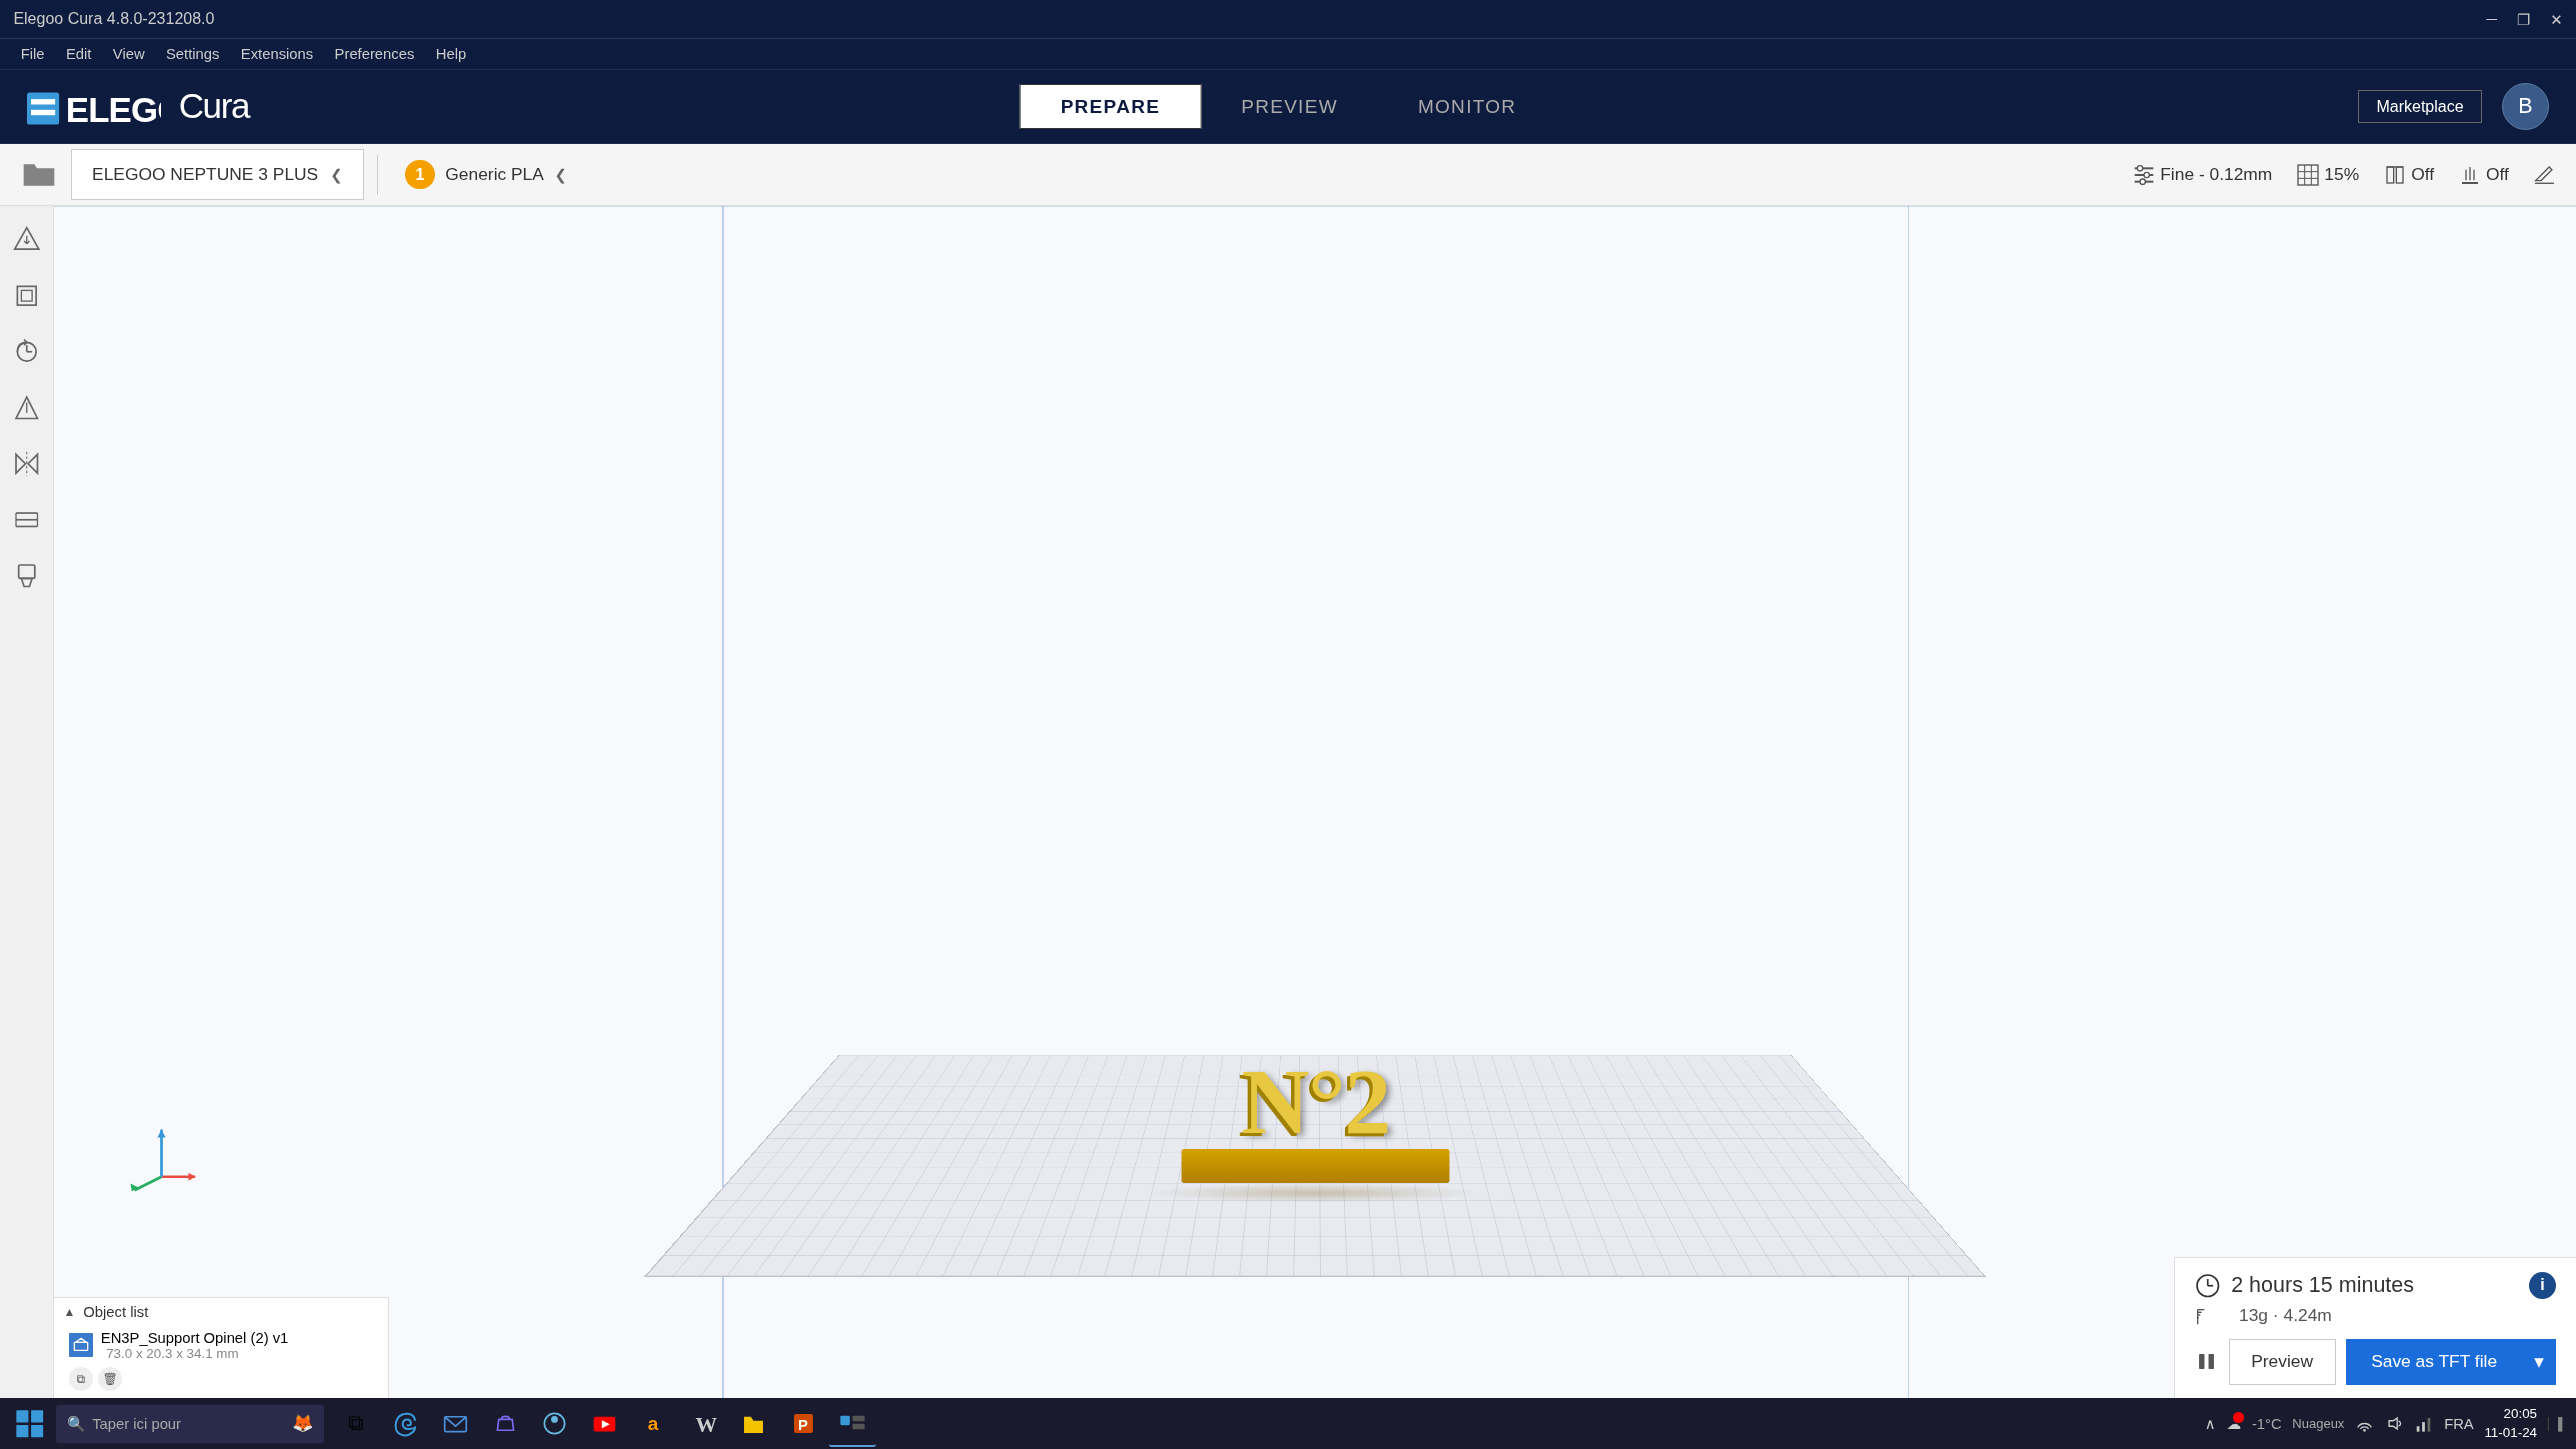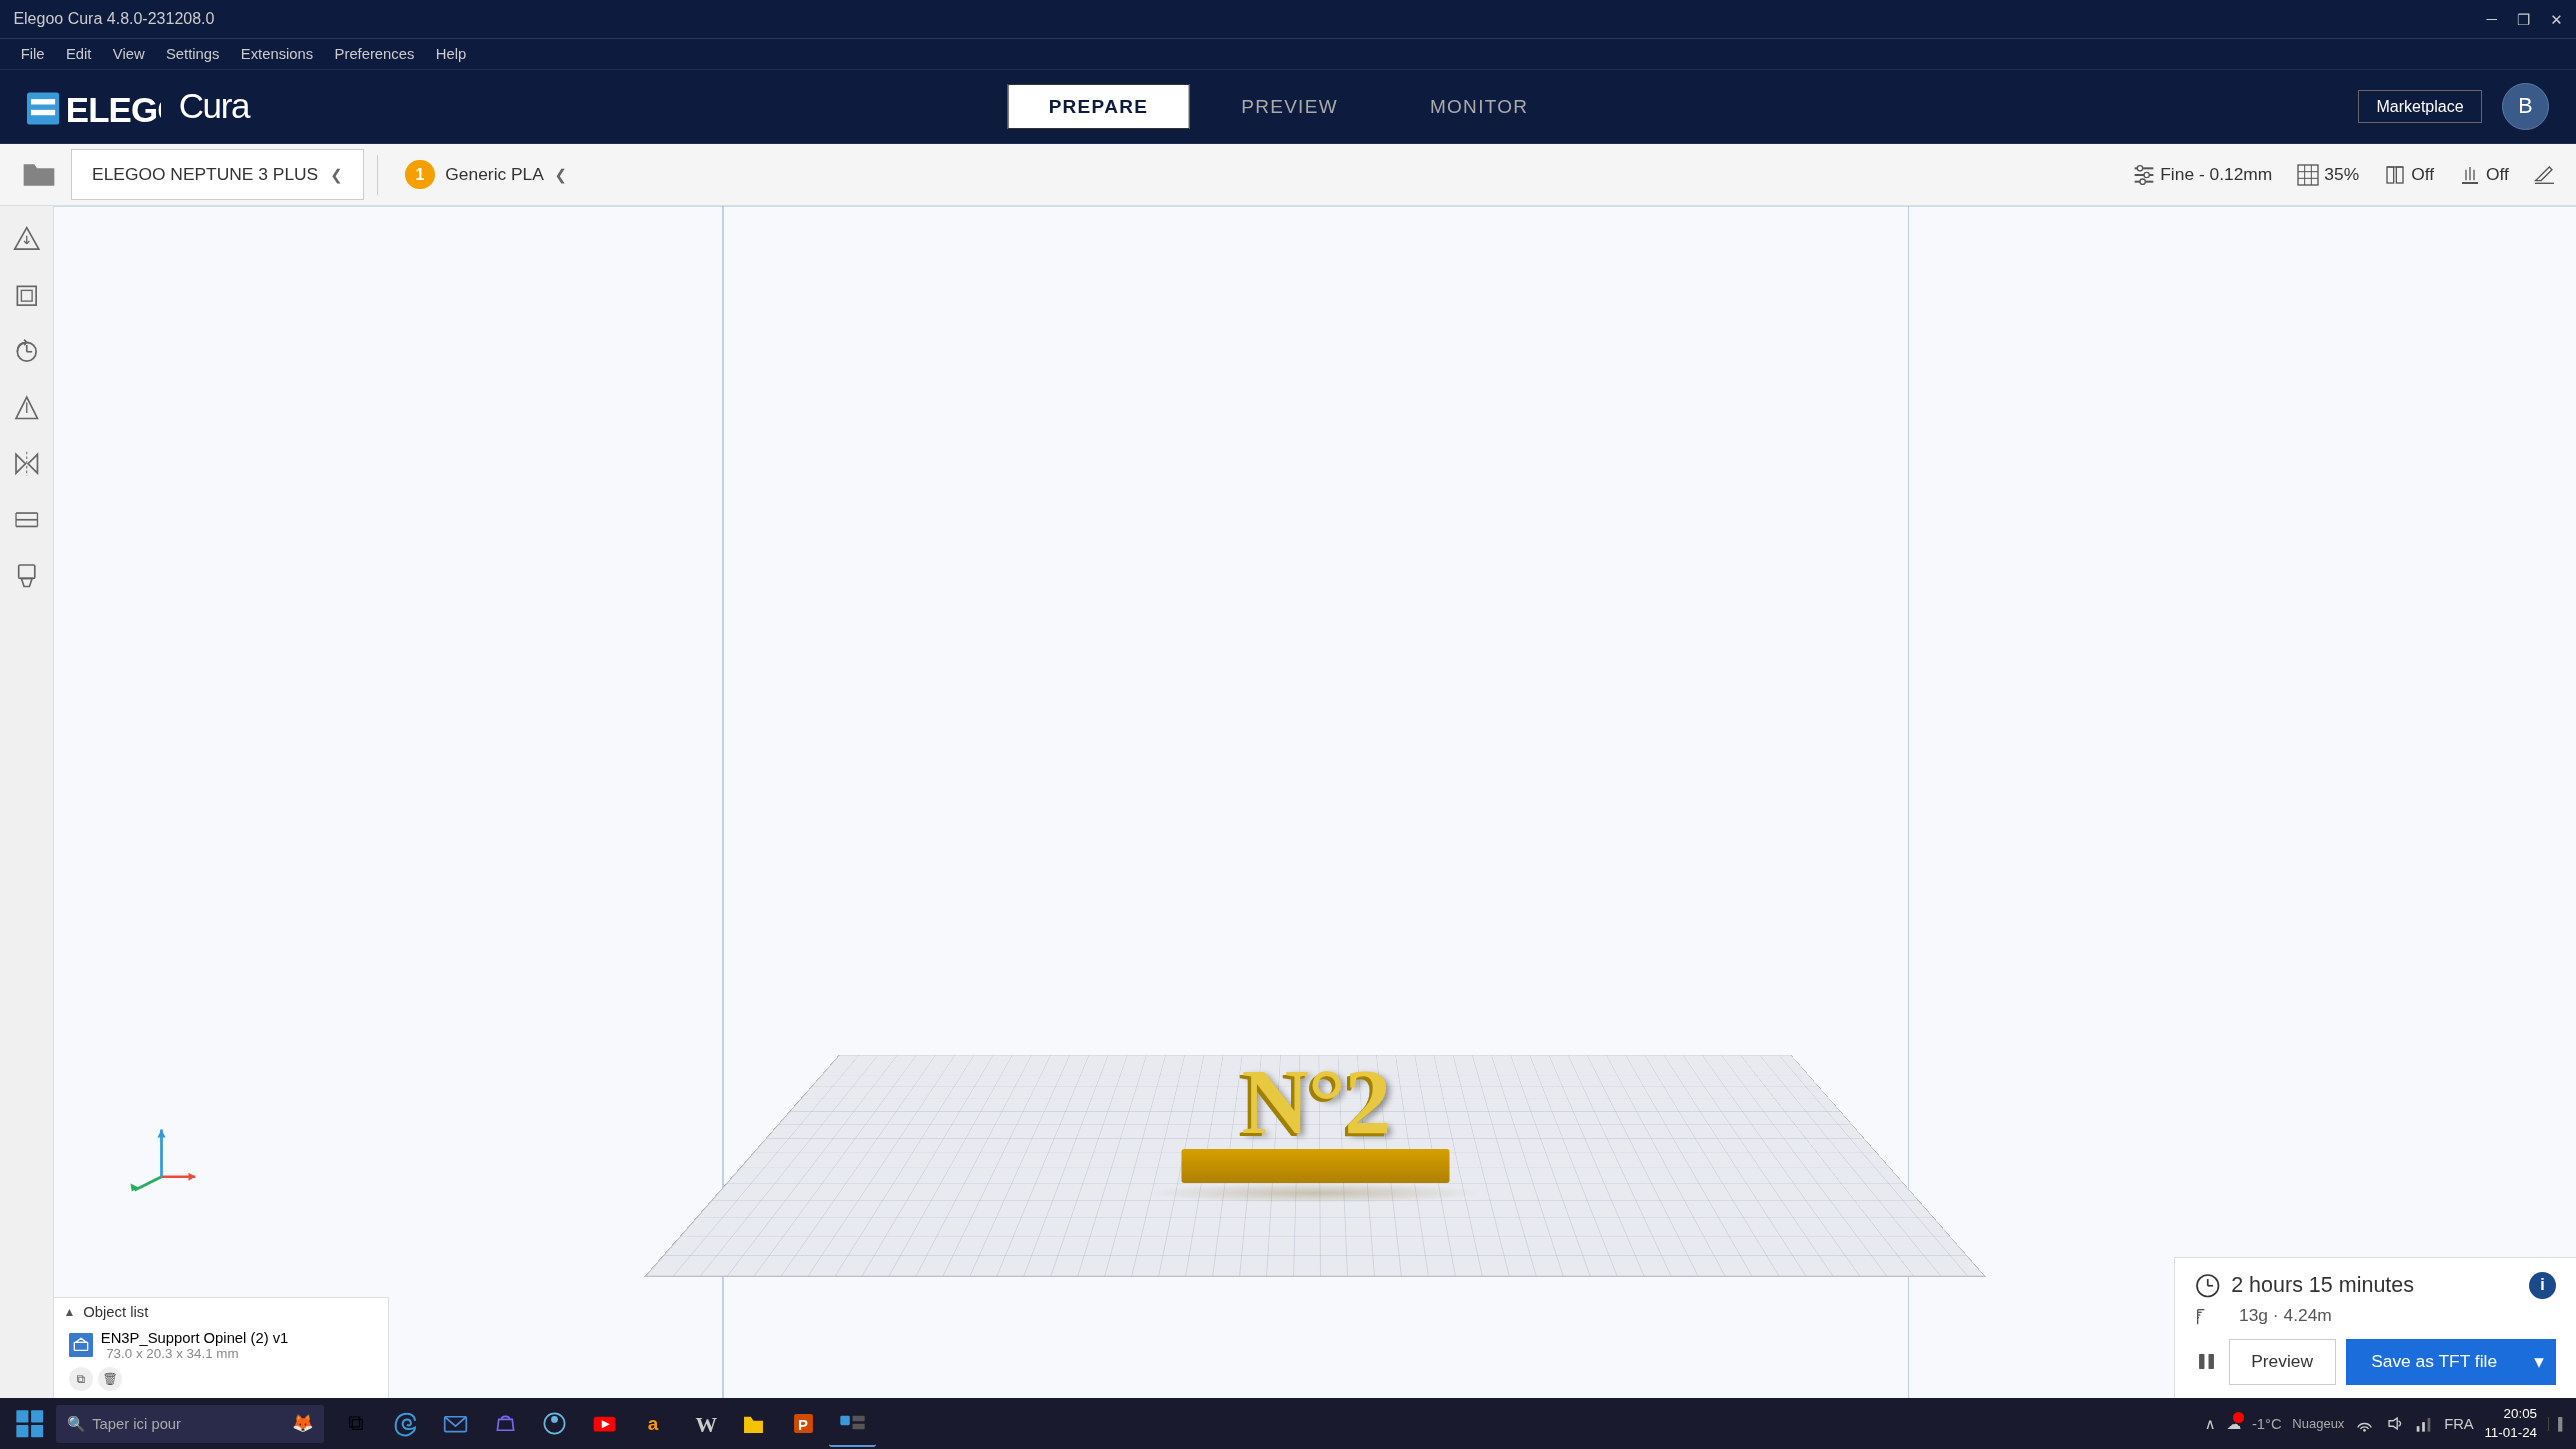--- a/index.html
+++ b/index.html
@@ -75,21 +75,21 @@
       color: #5b9bd5;
     }
 
     
     #nav-tabs {
       position: absolute;
       left: 50%;
       transform: translateX(-50%);
       display: flex;
       align-items: center;
-      gap: 12px;
+      gap: 0;
     }
     .nav-tab {
       color: #aaa;
       font-size: 19px;
       padding: 10.7px 40px;
       cursor: pointer;
       letter-spacing: 1.3px;
       font-weight: 500;
     }
     .nav-tab.active {
@@ -696,21 +696,21 @@
     <div class="settings-item">
       <span class="settings-icon">
         <svg width="24" height="24" viewBox="0 0 36 36">
           <rect x="3" y="3" width="30" height="30" fill="none" stroke="#555" stroke-width="2"></rect>
           <line x1="3" y1="13" x2="33" y2="13" stroke="#555" stroke-width="1.5"></line>
           <line x1="3" y1="23" x2="33" y2="23" stroke="#555" stroke-width="1.5"></line>
           <line x1="13" y1="3" x2="13" y2="33" stroke="#555" stroke-width="1.5"></line>
           <line x1="23" y1="3" x2="23" y2="33" stroke="#555" stroke-width="1.5"></line>
         </svg>
       </span>
-      <span>35%</span>
+      <span>15%</span>
     </div>
     <div class="settings-item">
       <span class="settings-icon">
         <svg width="24" height="24" viewBox="0 0 36 36">
           <rect x="6" y="6" width="10" height="24" fill="none" stroke="#555" stroke-width="2"></rect>
           <rect x="20" y="6" width="10" height="24" fill="none" stroke="#555" stroke-width="2"></rect>
           <line x1="6" y1="6" x2="30" y2="6" stroke="#555" stroke-width="2"></line>
         </svg>
       </span>
       <span>Off</span>

